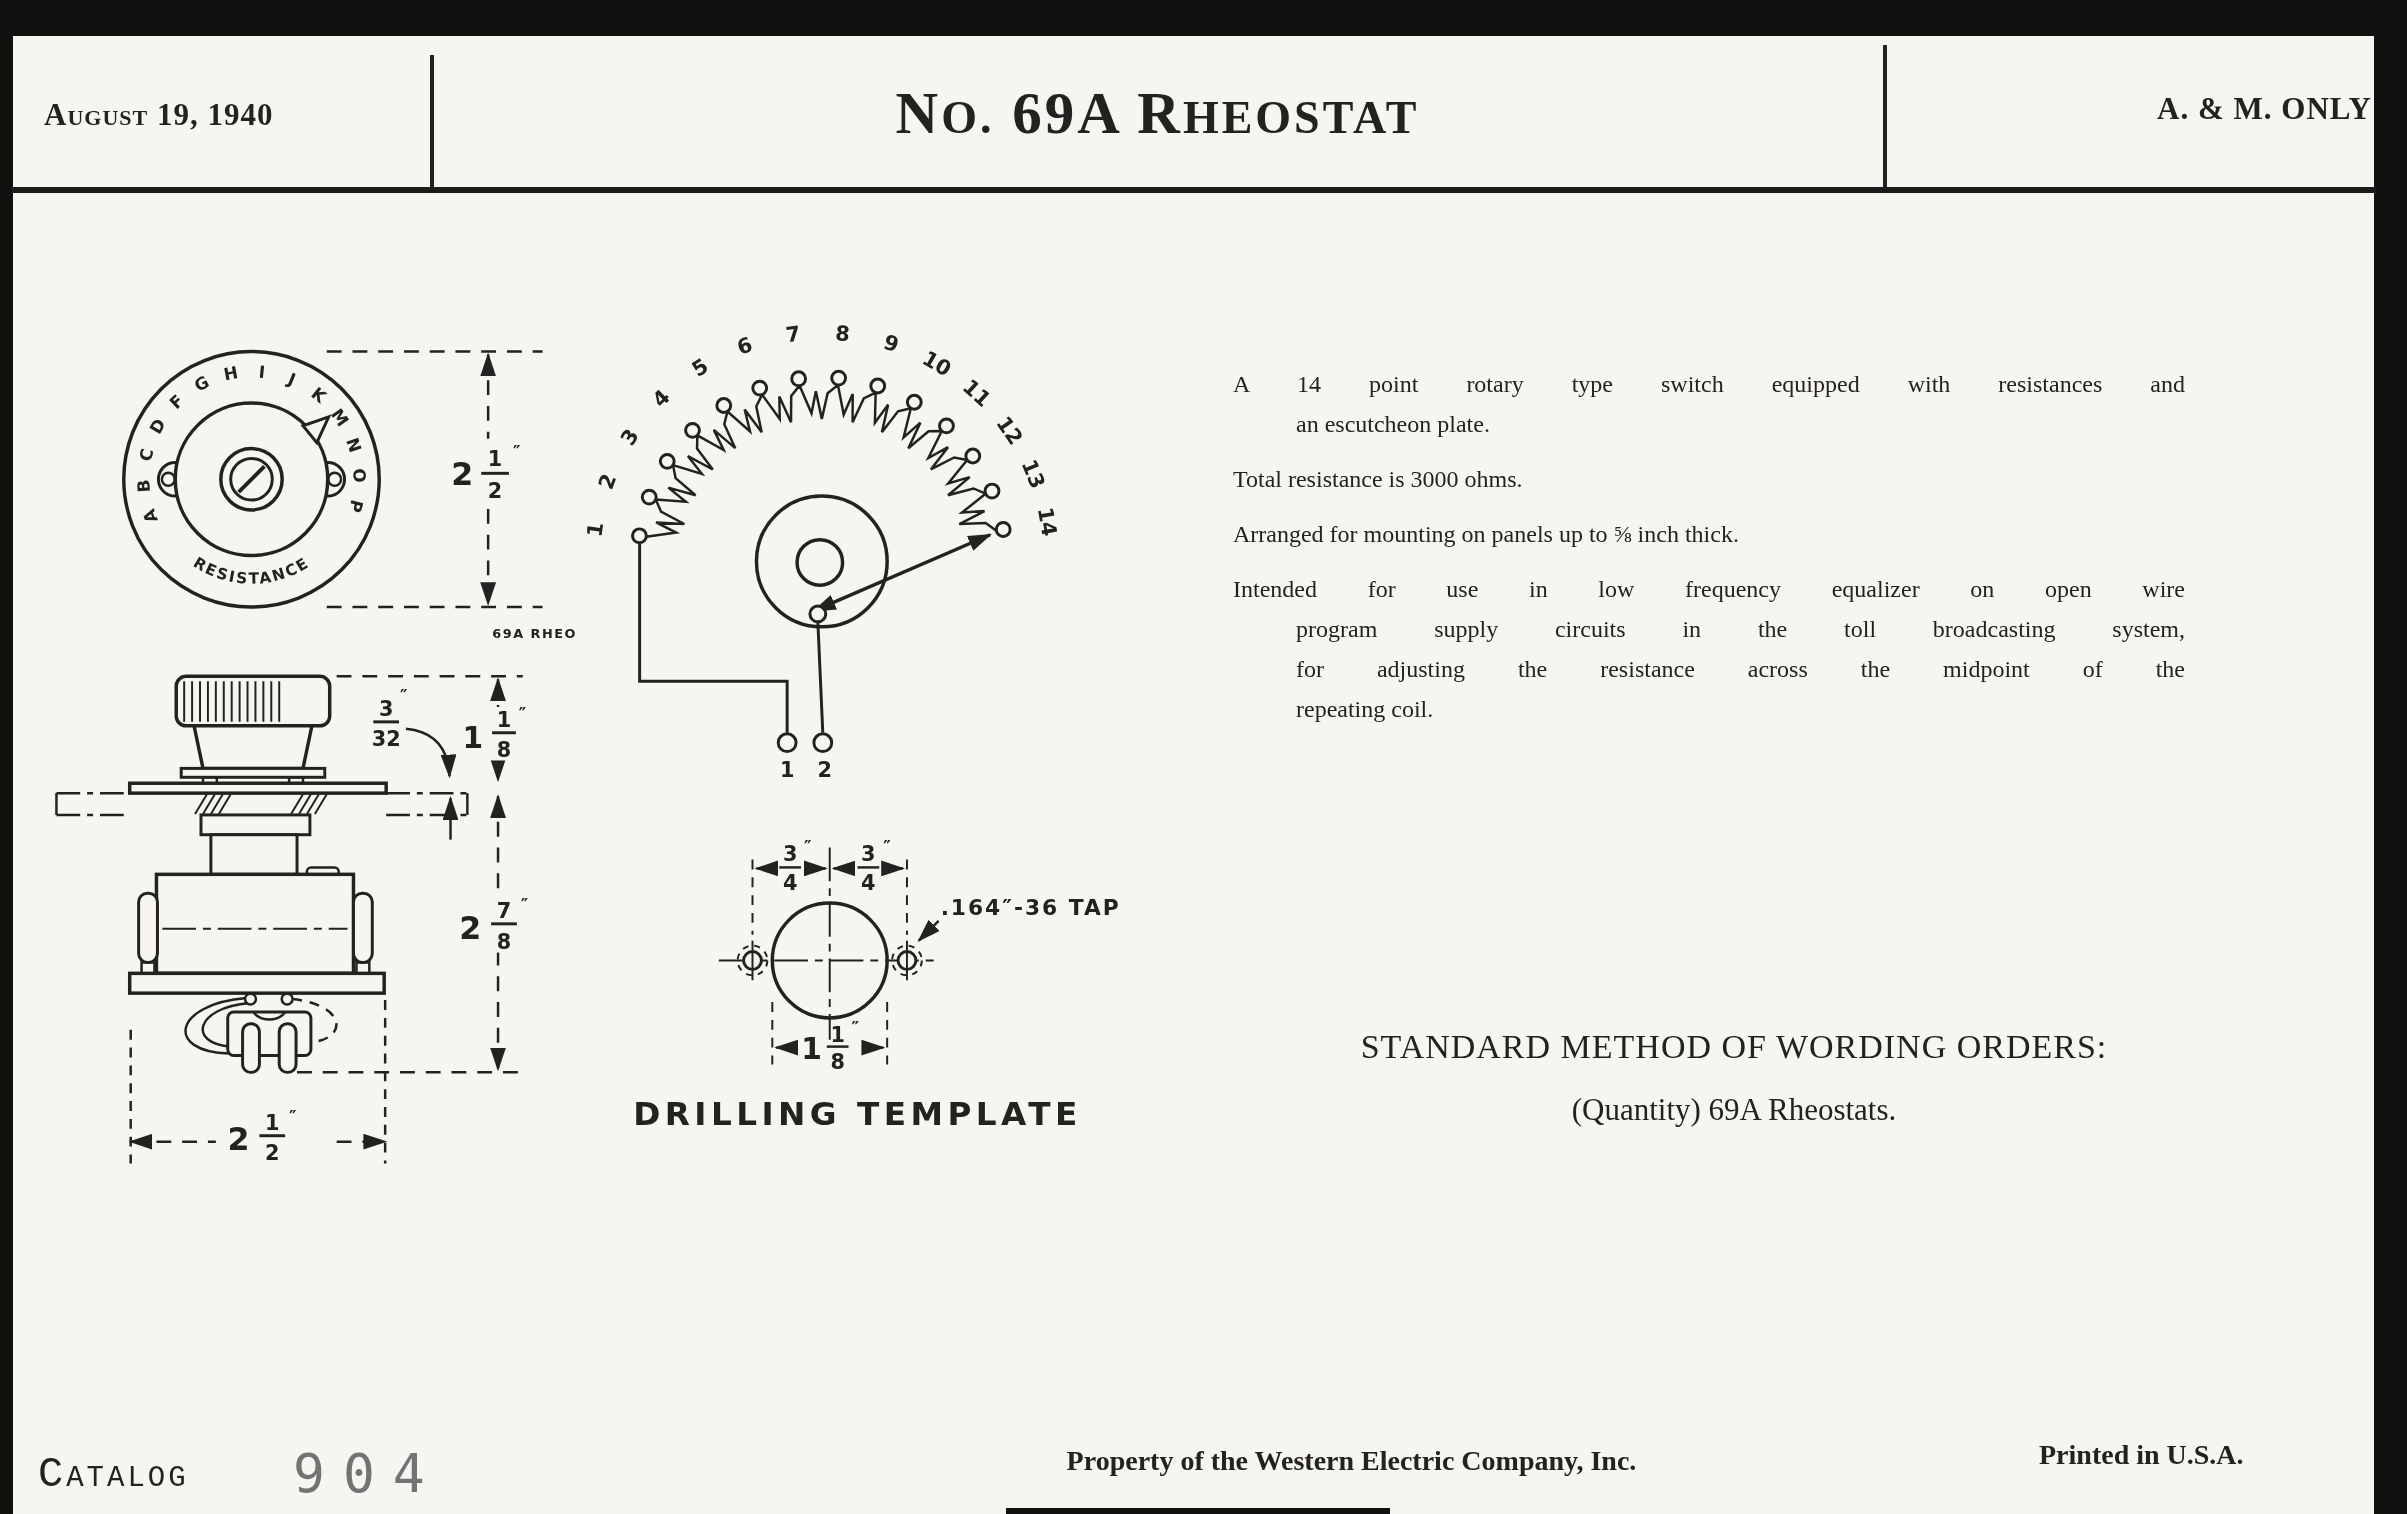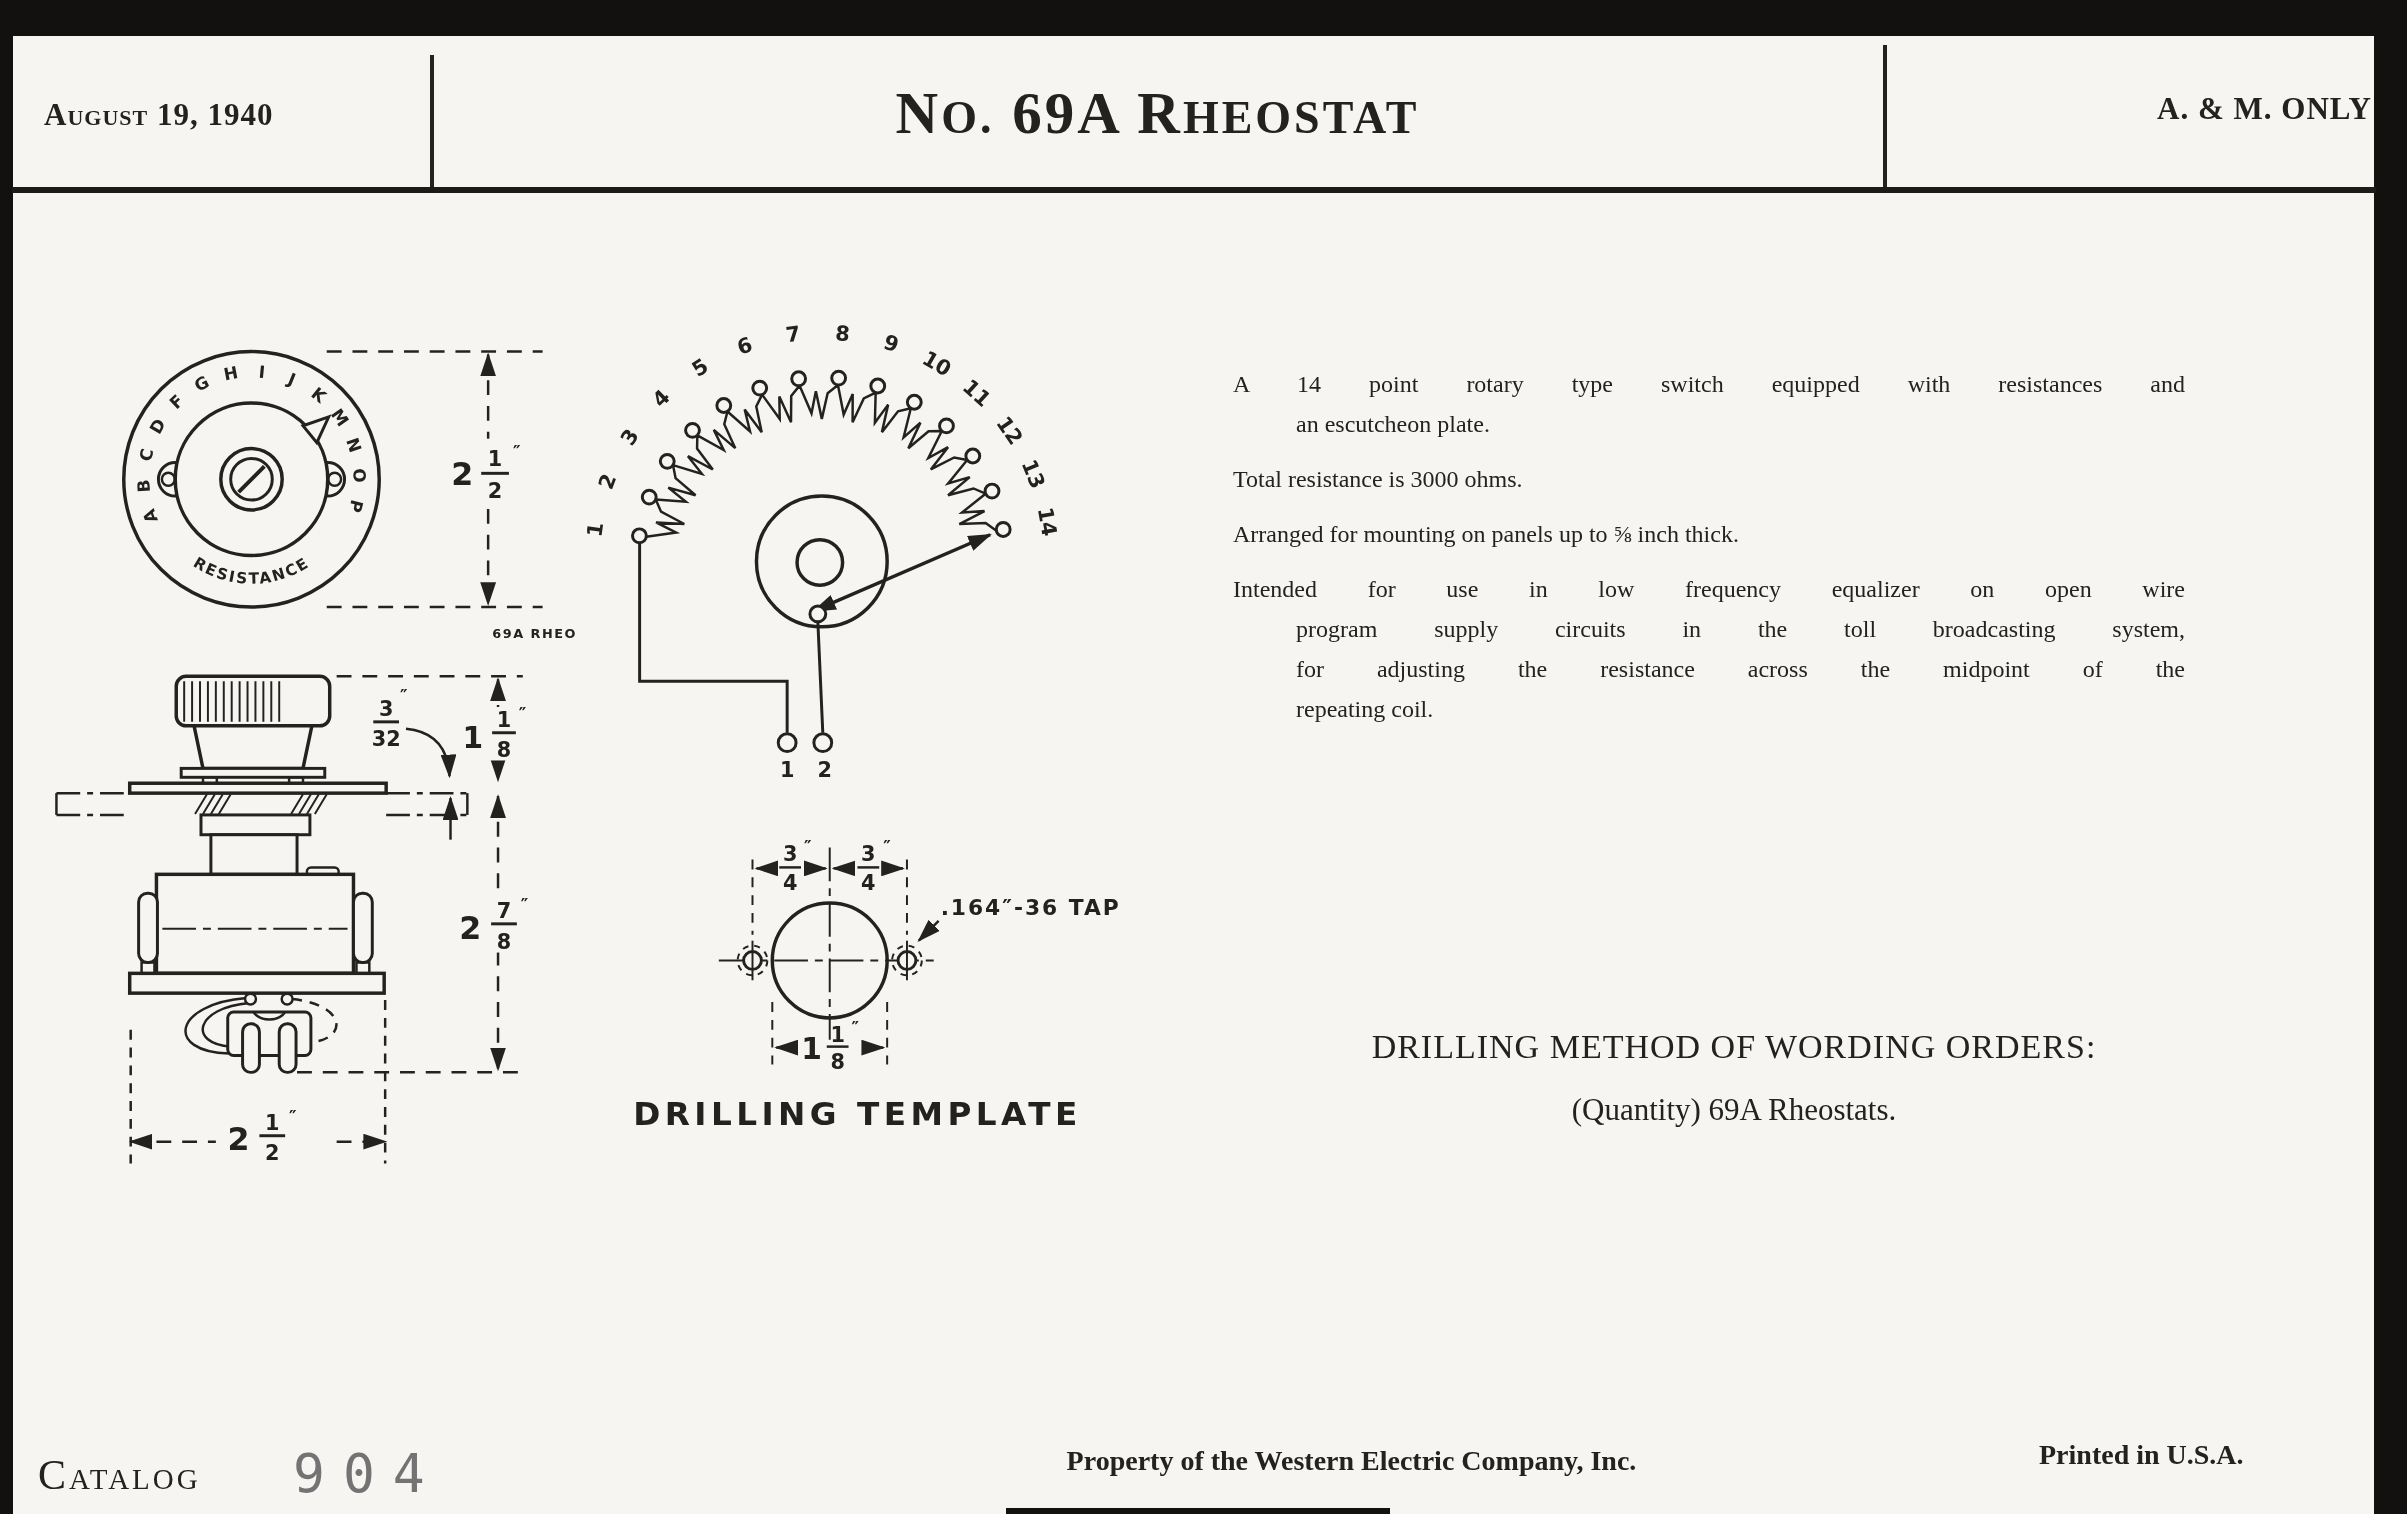--- a/index.html
+++ b/index.html
@@ -19,21 +19,21 @@
   #desc{left:1233px;top:364px;width:952px;font-size:24px;}
   #desc .dl{line-height:40px;}
   #desc .cont{padding-left:63px;}
   #desc .gap{margin-top:15px;}
   #desc .j{text-align:justify;text-align-last:justify;}
   
   #orders{left:1233px;top:1028px;width:1002px;text-align:center;}
   #orders .oh{font-size:34px;letter-spacing:1px;}
   #orders .ol{font-size:31px;margin-top:26px;}
   
-  #catalog{left:38px;top:1451px;font-size:42px;font-variant:small-caps;letter-spacing:3px;}
+  #catalog{left:38px;top:1451px;font-size:42px;font-variant:small-caps;letter-spacing:3px;font-family:Liberation Mono, monospace;}
   #stamp{left:293px;top:1443px;font-family:"DejaVu Sans Mono",monospace;font-size:53px;
     letter-spacing:18px;color:#737373;}
   #property{left:995px;top:1445px;width:713px;text-align:center;font-size:28px;font-weight:700;}
   #printed{left:2039px;top:1439px;font-size:28px;font-weight:700;}
   
   #drawings{position:absolute;left:0;top:0;width:2408px;height:1515px;}
   .s2{stroke:#242220;stroke-width:2;fill:none;}
   .s25{stroke:#242220;stroke-width:2.5;fill:none;}
   .s3{stroke:#242220;stroke-width:3;fill:none;}
   .s35{stroke:#242220;stroke-width:3.5;fill:none;}
@@ -291,21 +291,21 @@
   <div class="dl cont">an escutcheon plate.</div>
   <div class="dl gap">Total resistance is 3000 ohms.</div>
   <div class="dl gap">Arranged for mounting on panels up to ⅝ inch thick.</div>
   <div class="dl gap j">Intended for use in low frequency equalizer on open wire</div>
   <div class="dl cont j">program supply circuits in the toll broadcasting system,</div>
   <div class="dl cont j">for adjusting the resistance across the midpoint of the</div>
   <div class="dl cont">repeating coil.</div>
 </div>
 
 <div class="abs" id="orders">
-  <div class="oh">DRILLING METHOD OF WORDING ORDERS:</div>
+  <div class="oh">STANDARD METHOD OF WORDING ORDERS:</div>
   <div class="ol">(Quantity) 69A Rheostats.</div>
 </div>
 
 <div class="abs" id="catalog">Catalog</div>
 <div class="abs" id="stamp">904</div>
 <div class="abs" id="property">Property of the Western Electric Company, Inc.</div>
 <div class="abs" id="printed">Printed in U.S.A.</div>
 
 
 </body></html>

